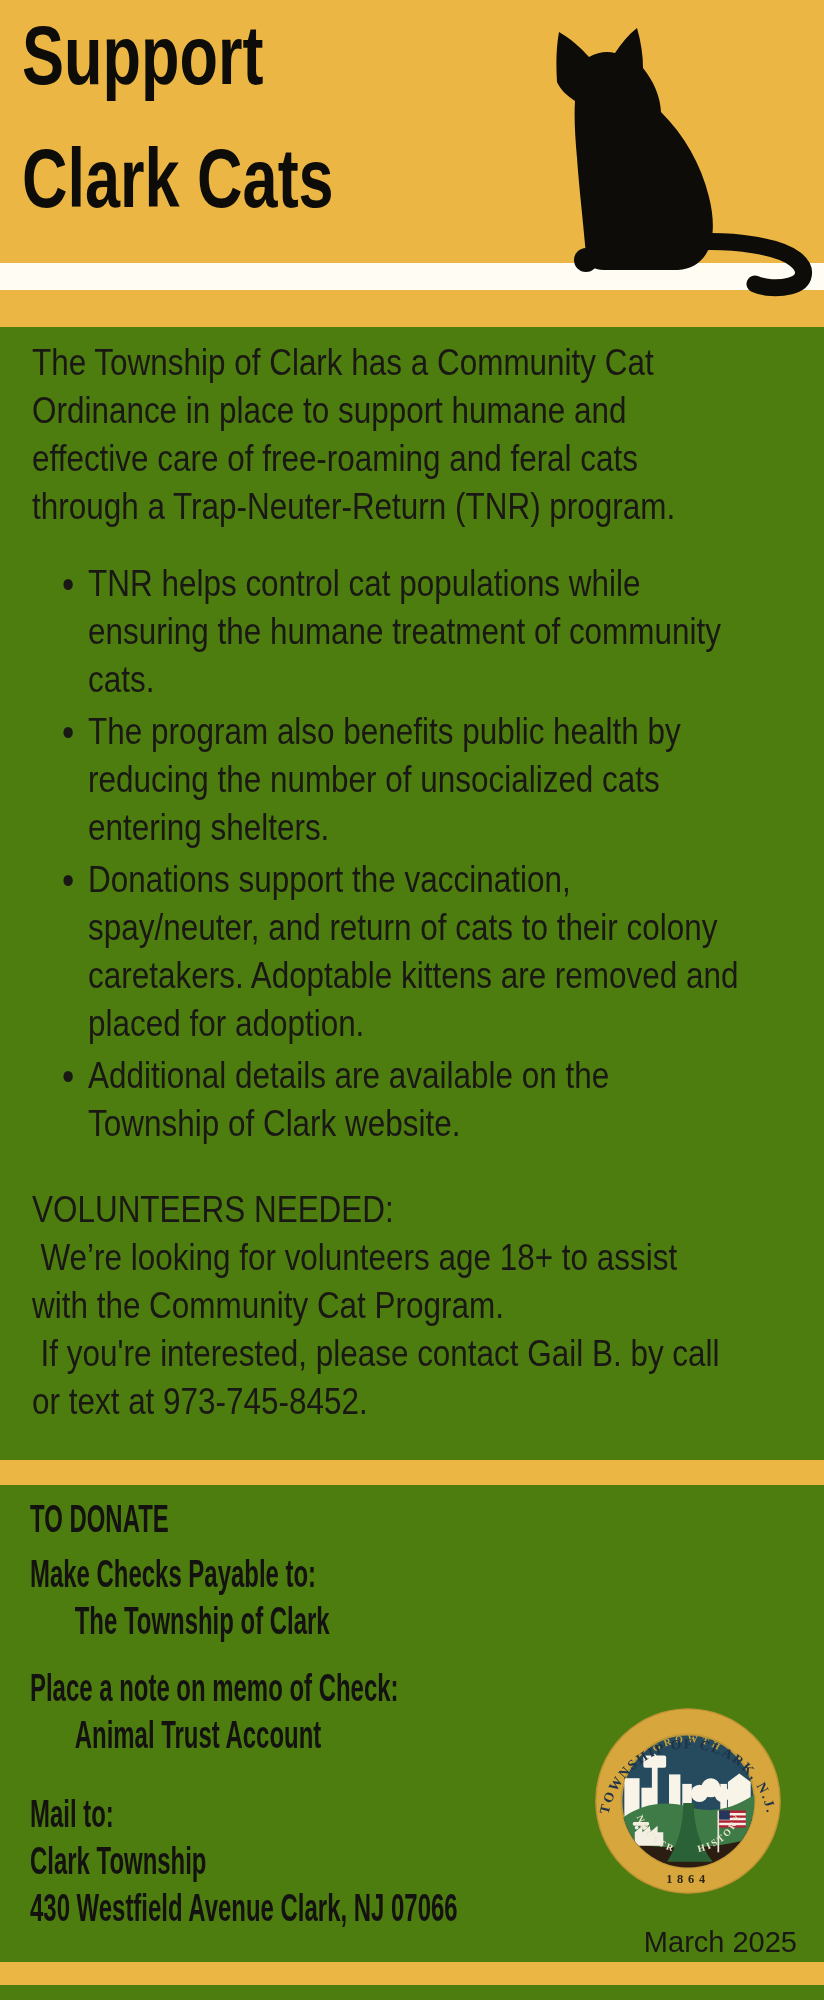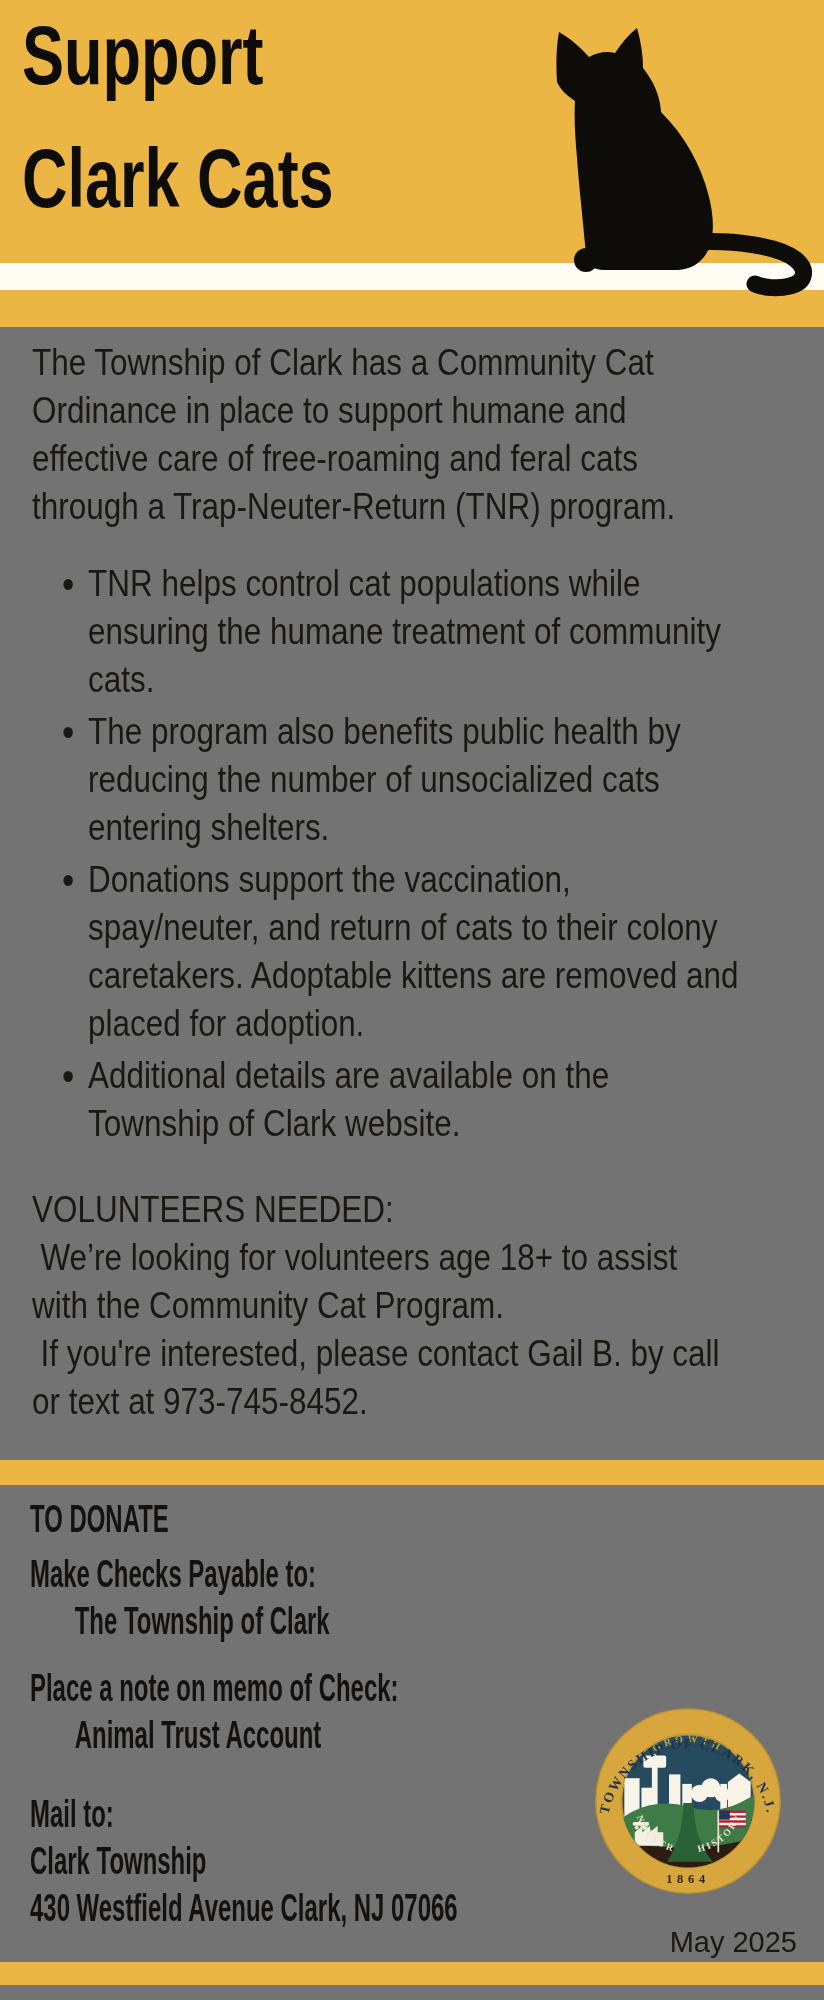--- a/index.html
+++ b/index.html
@@ -1,18 +1,18 @@
 <!DOCTYPE html>
 <html><head>
 <meta charset="utf-8">
 <style>
   html,body { margin:0; padding:0; background:#e8e8e8; }
   .page {
     position:relative; width:824px; height:2000px; margin:0 auto;
-    background:#737373; overflow:hidden;
+    background:#4d7c0f; overflow:hidden;
     font-family:"Liberation Sans","DejaVu Sans",sans-serif;
     color:#1A1814;
   }
   .band { position:absolute; left:0; right:0; }
   .band-header        { top:0;      height:263px; background:#EBB644; }
   .band-white-stripe  { top:263px;  height:27px;  background:#FEFCF3; }
   .band-yellow-top    { top:290px;  height:37px;  background:#EBB644; }
   .band-yellow-mid    { top:1460px; height:25px;  background:#EBB644; }
   .band-yellow-bottom { top:1962px; height:23px;  background:#EBB644; }
 
@@ -204,15 +204,15 @@
         <textPath href="#historyArc" startOffset="50%" text-anchor="middle">HISTORY</textPath>
       </text>
     </g>
 
     <text font-family="Liberation Serif, DejaVu Serif, serif" font-size="14.5" font-weight="bold" fill="#1D3349" letter-spacing="2">
       <textPath href="#ringArc" startOffset="50%" text-anchor="middle">TOWNSHIP OF CLARK, N.J.</textPath>
     </text>
     <text x="100" y="186" text-anchor="middle" font-family="Liberation Serif, DejaVu Serif, serif" font-size="13" font-weight="bold" fill="#2B2415" letter-spacing="5">1864</text>
   </svg>
 
-  <div class="footer-date">May 2025</div>
+  <div class="footer-date">March 2025</div>
 
 </div>
 
 </body></html>

